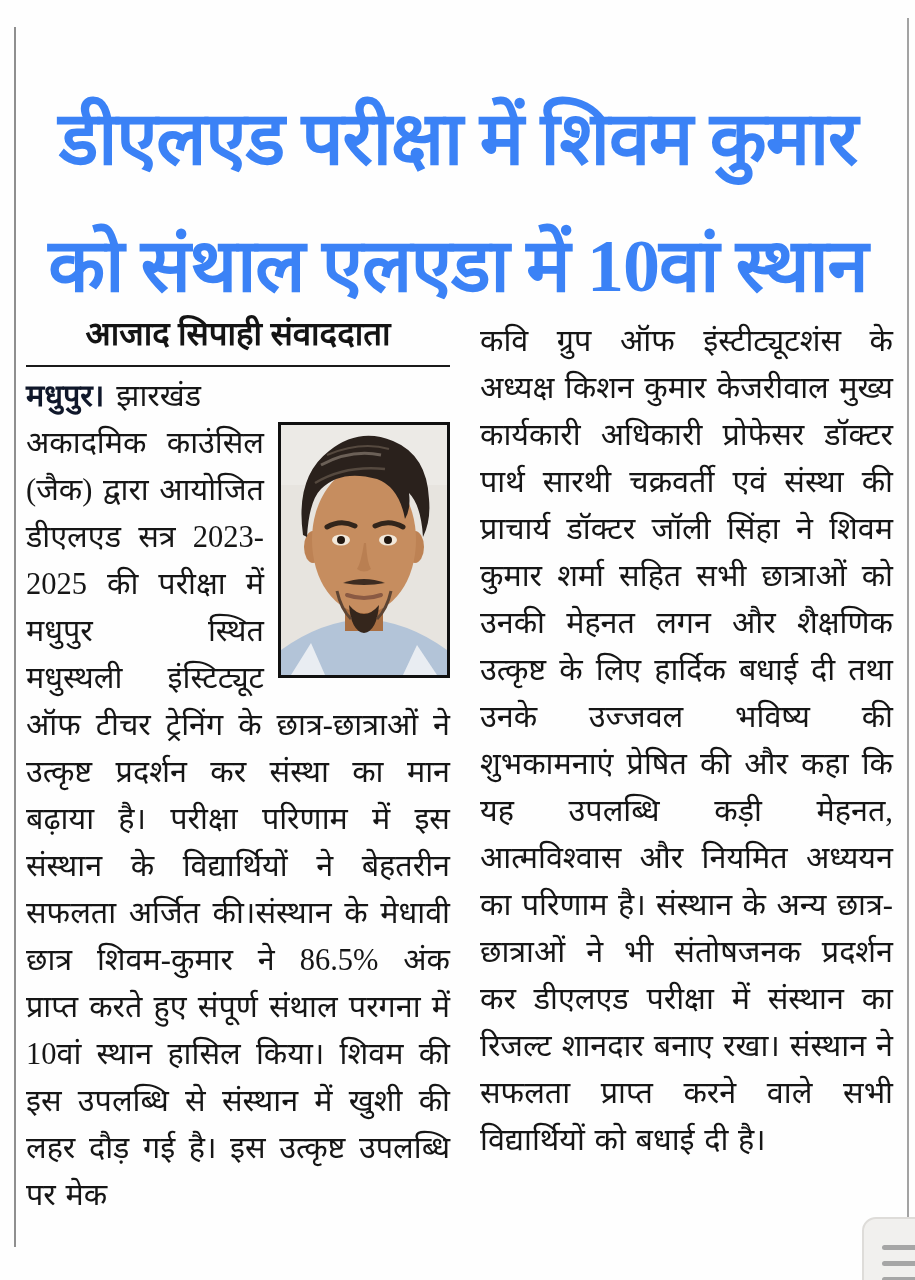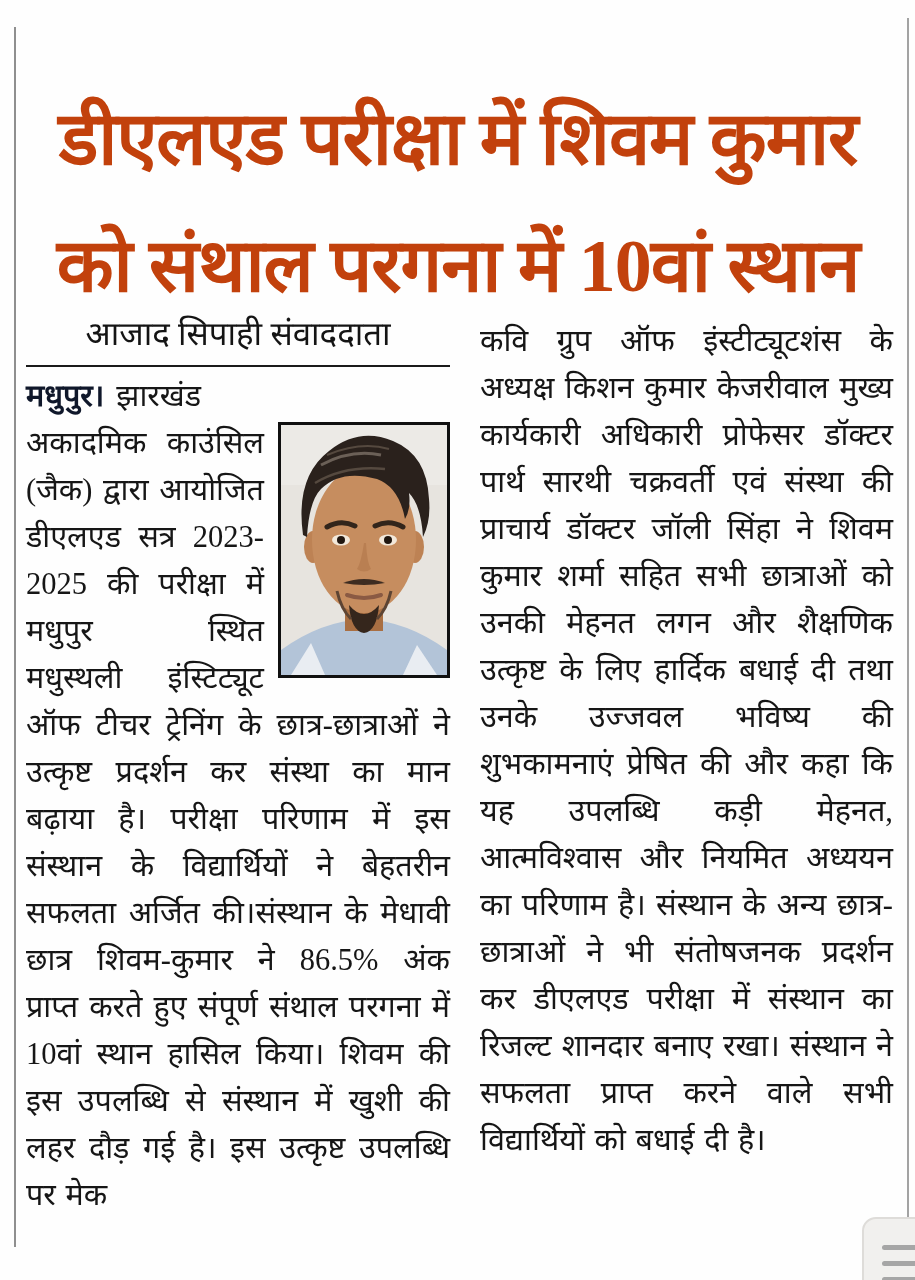--- a/index.html
+++ b/index.html
@@ -15,36 +15,36 @@
   .rule-left{position:absolute;left:14px;top:27px;width:2px;height:1220px;background:#8f8f8f;}
   .rule-right{position:absolute;left:907px;top:18px;width:2px;height:1262px;background:#a3a3a3;}
 
   .headline{
     position:absolute;left:24px;top:26px;width:868px;
     text-align:center;
     font-weight:900;
     font-size:74px;
     line-height:127px;
     letter-spacing:-1px;
-    color:#c2410c;
+    color:#3b82f6;
   }
   .headline .hl{display:block;white-space:nowrap;}
 
   .columns{
     position:absolute;left:0;top:306px;width:915px;height:974px;
     display:flex;
     padding:0;
     box-sizing:border-box;
   }
   .col{box-sizing:border-box;}
   .col.left{width:452px;padding-left:26px;padding-right:2px;}
   .col.right{width:463px;padding-left:28px;padding-right:22px;padding-top:12px;}
 
   .byline{
-    font-weight:normal;
+    font-weight:bold;
     font-size:33px;
     text-align:center;
     padding:4px 0 10px 0;
     border-bottom:2px solid #1a1a1a;
     margin-bottom:2px;
     color:#141414;
     white-space:nowrap;
   }
 
   .bodytext{
@@ -87,21 +87,21 @@
 </head>
 <body>
 
 <div class="page">
 
   <div class="rule-left"></div>
   <div class="rule-right"></div>
 
   <h1 class="headline">
     <span class="hl">डीएलएड परीक्षा में शिवम कुमार</span>
-    <span class="hl">को संथाल परगना में 10वां स्थान</span>
+    <span class="hl">को संथाल एलएडा में 10वां स्थान</span>
   </h1>
 
   <div class="columns">
 
     <div class="col left">
       <div class="byline">आजाद सिपाही संवाददाता</div>
       <p class="bodytext">
         <span class="photo-float">
           <svg width="166" height="250" viewBox="0 0 166 250" xmlns="http://www.w3.org/2000/svg">
             <rect x="0" y="0" width="166" height="250" fill="#e7e4df"></rect>

